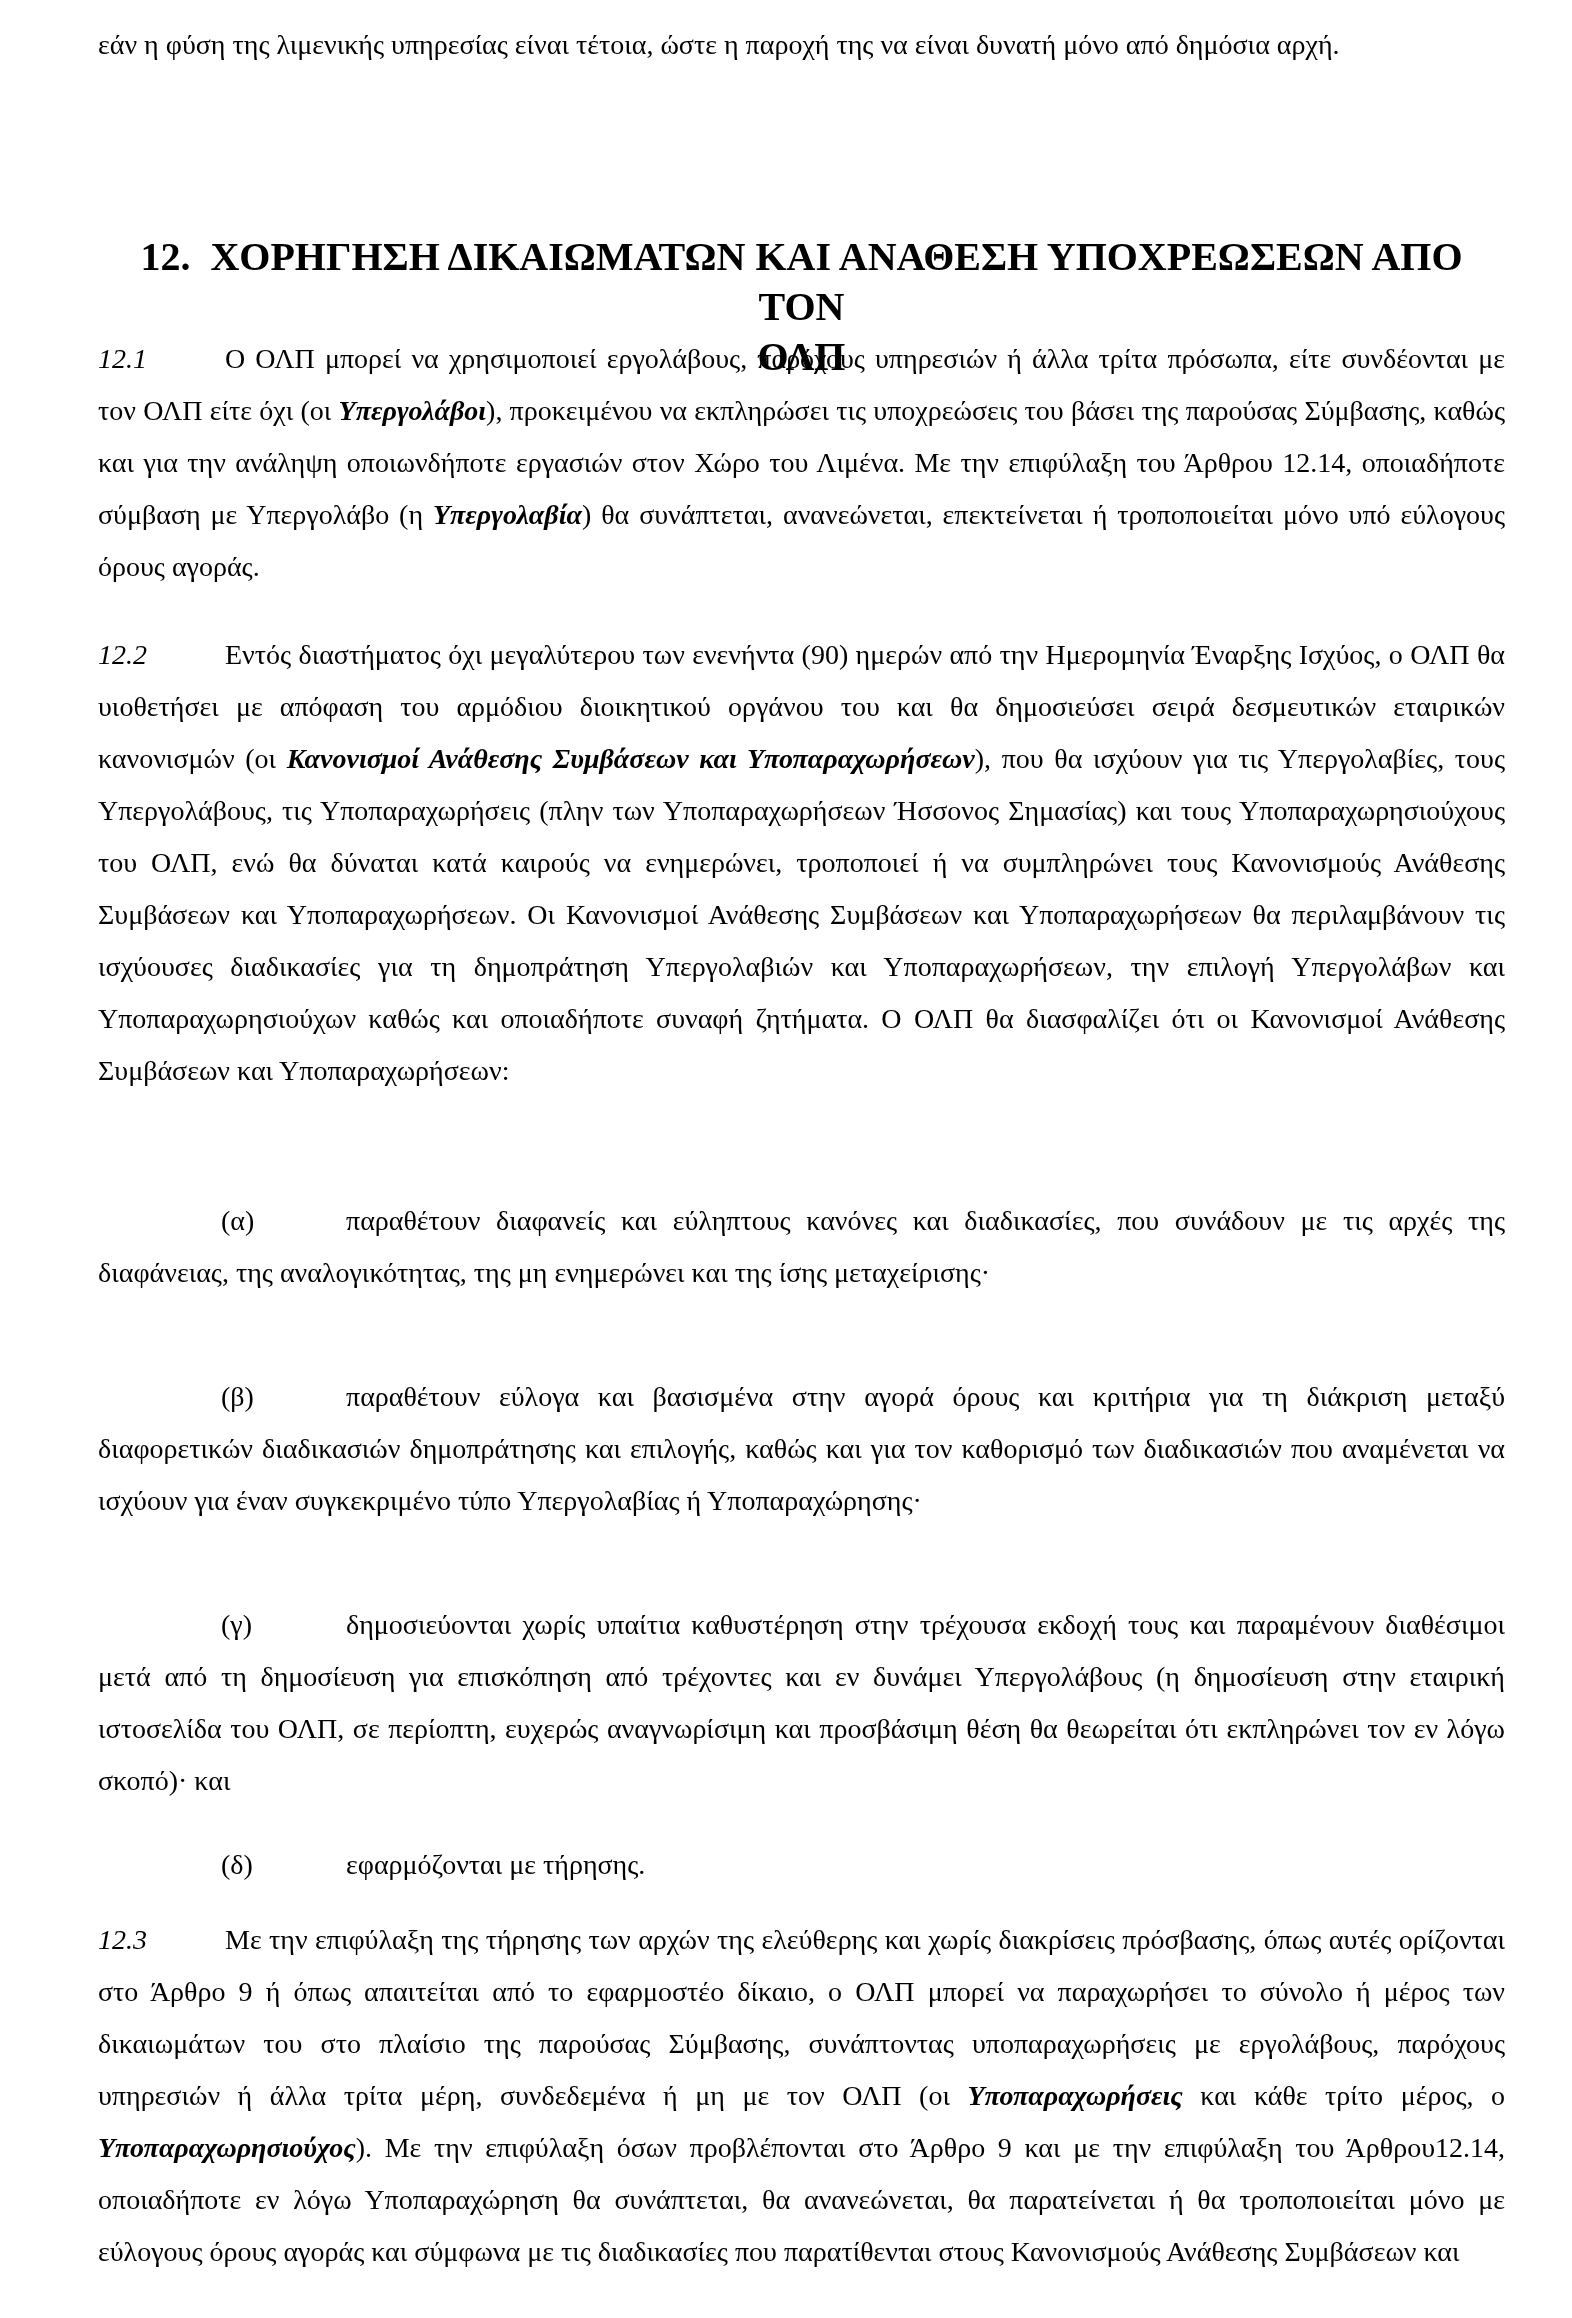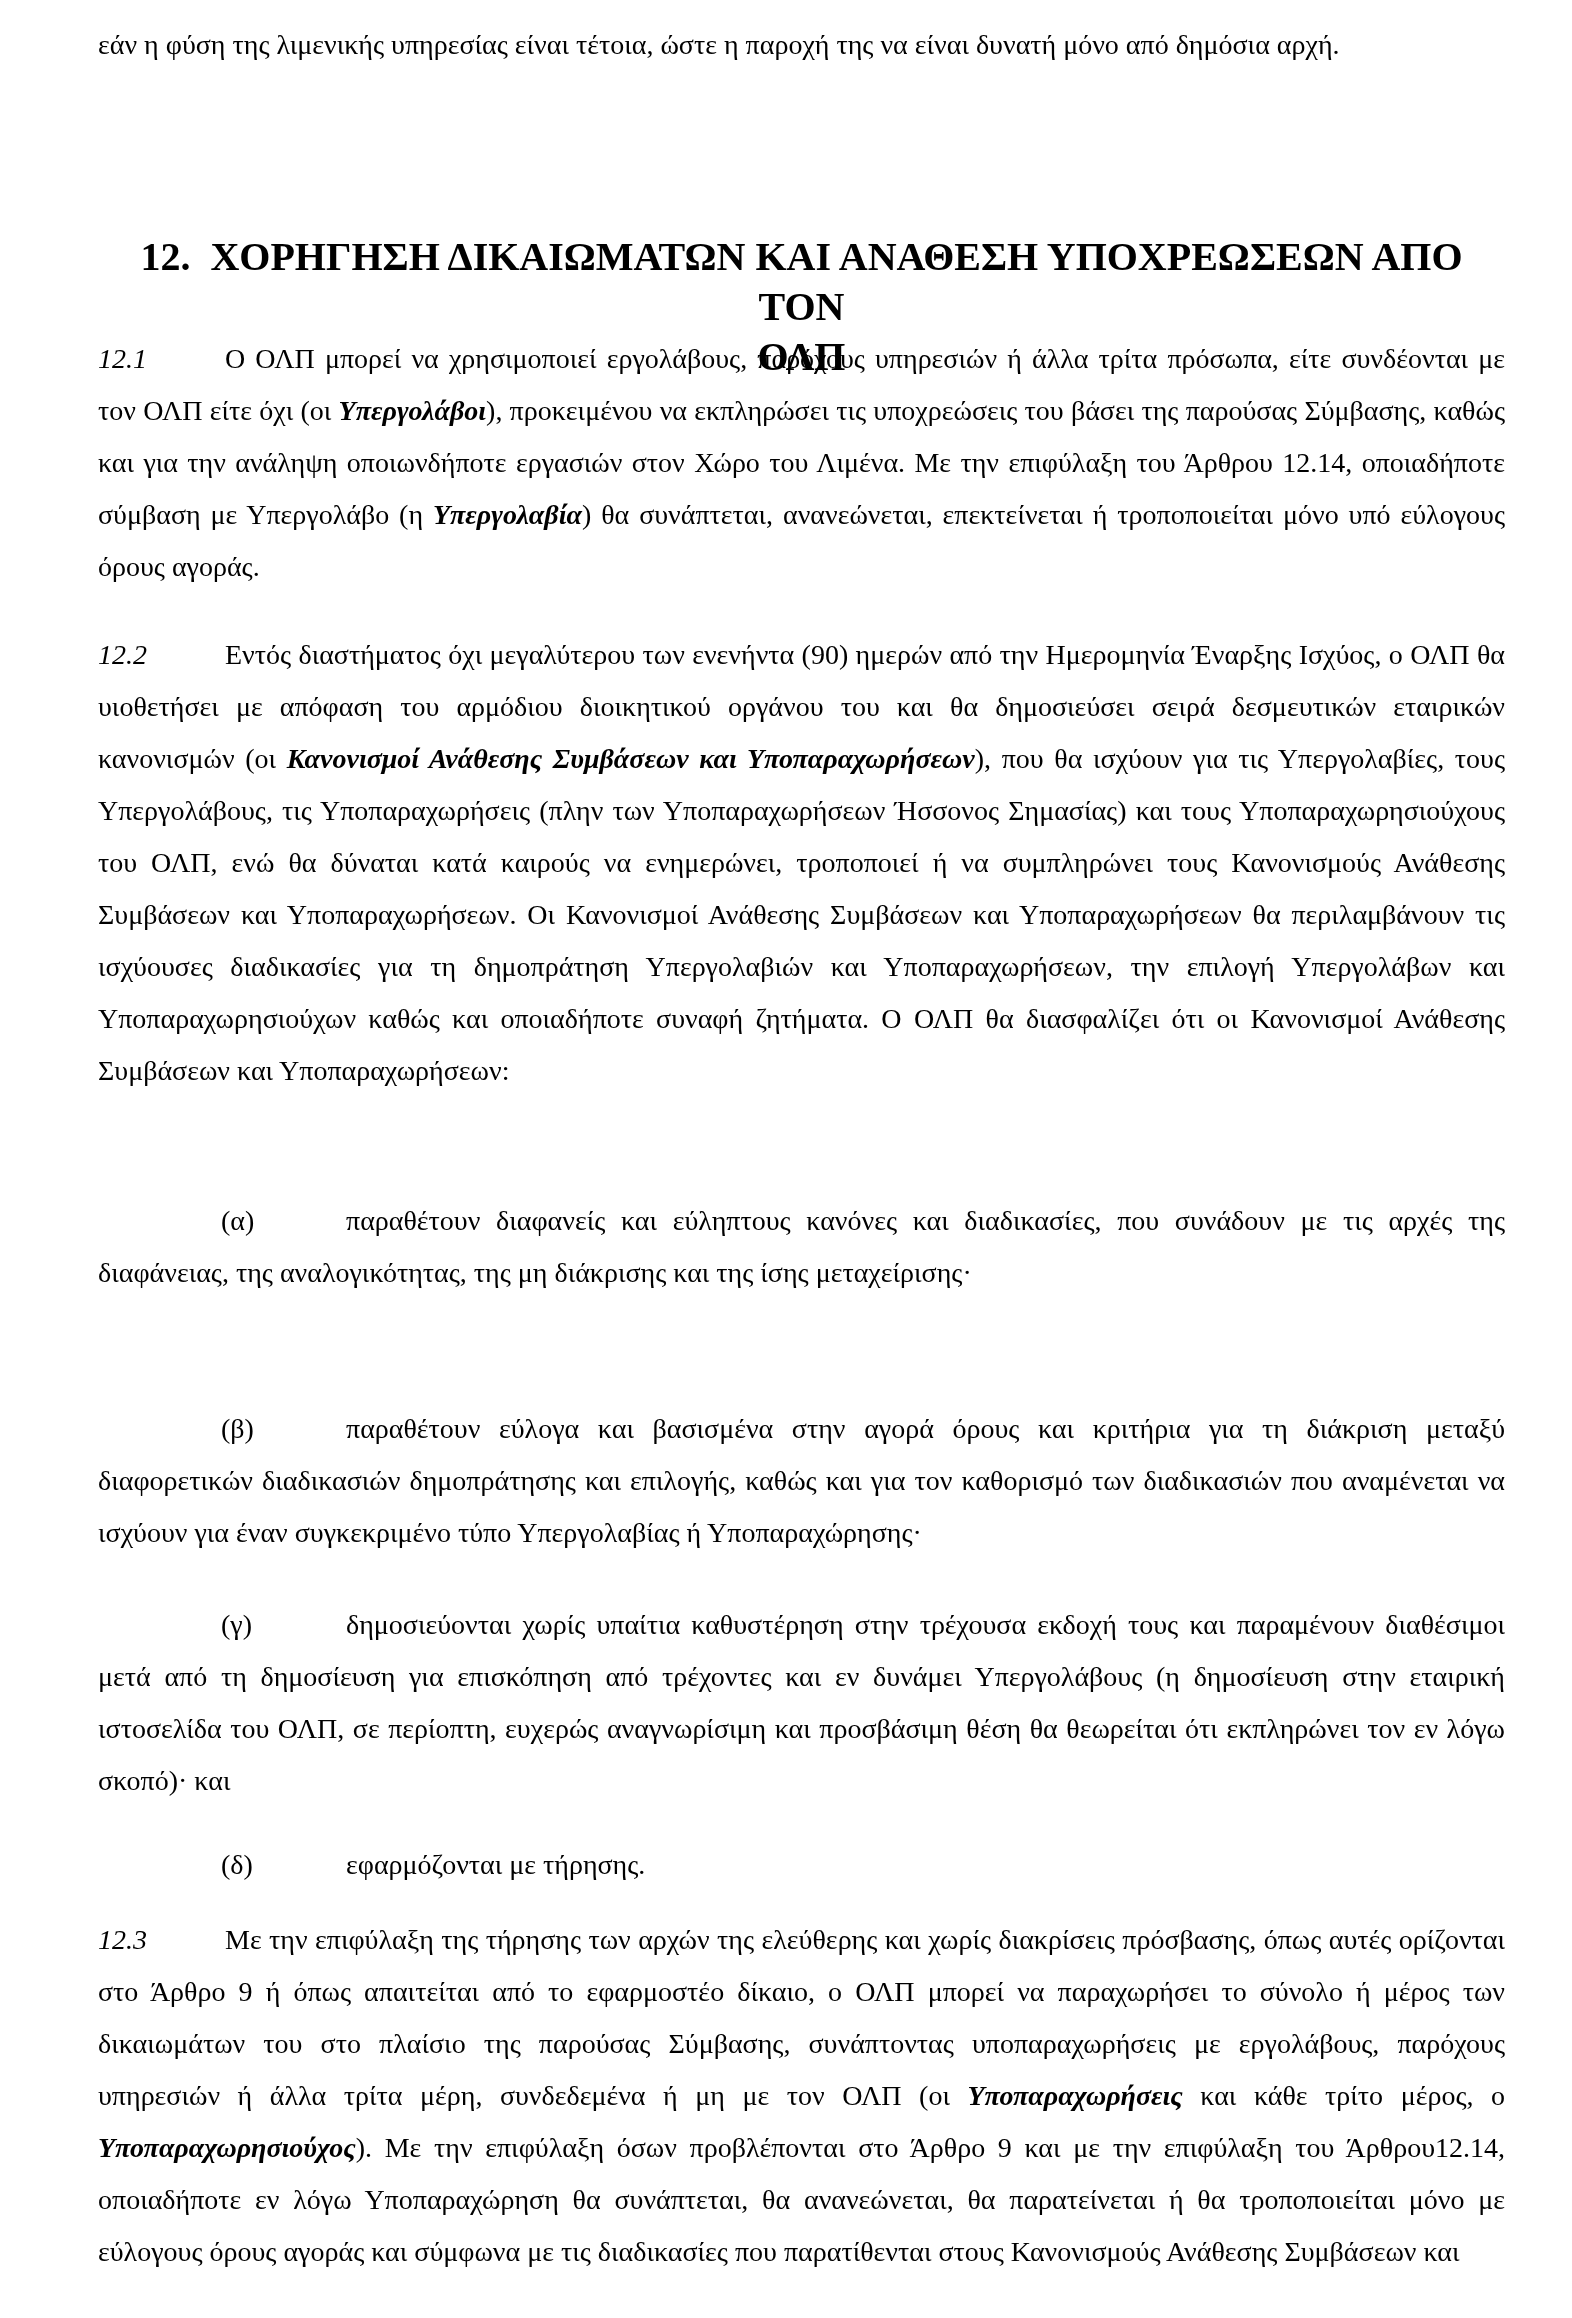--- a/index.html
+++ b/index.html
@@ -32,23 +32,23 @@
 
   <div class="heading" style="top:232px;">
     <span>12.</span>&nbsp;&nbsp;<span>ΧΟΡΗΓΗΣΗ ΔΙΚΑΙΩΜΑΤΩΝ ΚΑΙ ΑΝΑΘΕΣΗ ΥΠΟΧΡΕΩΣΕΩΝ ΑΠΟ ΤΟΝ</span><br>
     <span>ΟΛΠ</span>
   </div>
 
   <p class="p" style="top:333px;"><span class="num">12.1</span><span>Ο ΟΛΠ μπορεί να χρησιμοποιεί εργολάβους, παρόχους υπηρεσιών ή άλλα τρίτα πρόσωπα, είτε συνδέονται με τον ΟΛΠ είτε όχι (οι </span><span class="b">Υπεργολάβοι</span><span>), προκειμένου να εκπληρώσει τις υποχρεώσεις του βάσει της παρούσας Σύμβασης, καθώς και για την ανάληψη οποιωνδήποτε εργασιών στον Χώρο του Λιμένα. Με την επιφύλαξη του Άρθρου 12.14, οποιαδήποτε σύμβαση με Υπεργολάβο (η </span><span class="b">Υπεργολαβία</span><span>) θα συνάπτεται, ανανεώνεται, επεκτείνεται ή τροποποιείται μόνο υπό εύλογους όρους αγοράς.</span></p>
 
   <p class="p" style="top:629px;"><span class="num">12.2</span><span>Εντός διαστήματος όχι μεγαλύτερου των ενενήντα (90) ημερών από την Ημερομηνία Έναρξης Ισχύος, ο ΟΛΠ θα υιοθετήσει με απόφαση του αρμόδιου διοικητικού οργάνου του και θα δημοσιεύσει σειρά δεσμευτικών εταιρικών κανονισμών (οι </span><span class="b">Κανονισμοί Ανάθεσης Συμβάσεων και Υποπαραχωρήσεων</span><span>), που θα ισχύουν για τις Υπεργολαβίες, τους Υπεργολάβους, τις Υποπαραχωρήσεις (πλην των Υποπαραχωρήσεων Ήσσονος Σημασίας) και τους Υποπαραχωρησιούχους του ΟΛΠ, ενώ θα δύναται κατά καιρούς να ενημερώνει, τροποποιεί ή να συμπληρώνει τους Κανονισμούς Ανάθεσης Συμβάσεων και Υποπαραχωρήσεων. Οι Κανονισμοί Ανάθεσης Συμβάσεων και Υποπαραχωρήσεων θα περιλαμβάνουν τις ισχύουσες διαδικασίες για τη δημοπράτηση Υπεργολαβιών και Υποπαραχωρήσεων, την επιλογή Υπεργολάβων και Υποπαραχωρησιούχων καθώς και οποιαδήποτε συναφή ζητήματα. Ο ΟΛΠ θα διασφαλίζει ότι οι Κανονισμοί Ανάθεσης Συμβάσεων και Υποπαραχωρήσεων:</span></p>
 
-  <p class="p sub" style="top:1195px;"><span class="ind"></span><span class="lbl">(α)</span><span>παραθέτουν διαφανείς και εύληπτους κανόνες και διαδικασίες, που συνάδουν με τις αρχές της διαφάνειας, της αναλογικότητας, της μη διάκρισης και της ίσης μεταχείρισης·</span></p>
+  <p class="p sub" style="top:1195px;"><span class="ind"></span><span class="lbl">(α)</span><span>παραθέτουν διαφανείς και εύληπτους κανόνες και διαδικασίες, που συνάδουν με τις αρχές της διαφάνειας, της αναλογικότητας, της μη ενημερώνει και της ίσης μεταχείρισης·</span></p>
 
-  <p class="p sub" style="top:1371px;margin-top:32px;"><span class="ind"></span><span class="lbl">(β)</span><span>παραθέτουν εύλογα και βασισμένα στην αγορά όρους και κριτήρια για τη διάκριση μεταξύ διαφορετικών διαδικασιών δημοπράτησης και επιλογής, καθώς και για τον καθορισμό των διαδικασιών που αναμένεται να ισχύουν για έναν συγκεκριμένο τύπο Υπεργολαβίας ή Υποπαραχώρησης·</span></p>
+  <p class="p sub" style="top:1371px;"><span class="ind"></span><span class="lbl">(β)</span><span>παραθέτουν εύλογα και βασισμένα στην αγορά όρους και κριτήρια για τη διάκριση μεταξύ διαφορετικών διαδικασιών δημοπράτησης και επιλογής, καθώς και για τον καθορισμό των διαδικασιών που αναμένεται να ισχύουν για έναν συγκεκριμένο τύπο Υπεργολαβίας ή Υποπαραχώρησης·</span></p>
 
   <p class="p sub" style="top:1599px;"><span class="ind"></span><span class="lbl">(γ)</span><span>δημοσιεύονται χωρίς υπαίτια καθυστέρηση στην τρέχουσα εκδοχή τους και παραμένουν διαθέσιμοι μετά από τη δημοσίευση για επισκόπηση από τρέχοντες και εν δυνάμει Υπεργολάβους (η δημοσίευση στην εταιρική ιστοσελίδα του ΟΛΠ, σε περίοπτη, ευχερώς αναγνωρίσιμη και προσβάσιμη θέση θα θεωρείται ότι εκπληρώνει τον εν λόγω σκοπό)· και</span></p>
 
   <p class="p sub" style="top:1839px;"><span class="ind"></span><span class="lbl">(δ)</span><span>εφαρμόζονται με τήρησης.</span></p>
 
   <p class="p" style="top:1914px;"><span class="num">12.3</span><span>Με την επιφύλαξη της τήρησης των αρχών της ελεύθερης και χωρίς διακρίσεις πρόσβασης, όπως αυτές ορίζονται στο Άρθρο 9 ή όπως απαιτείται από το εφαρμοστέο δίκαιο, ο ΟΛΠ μπορεί να παραχωρήσει το σύνολο ή μέρος των δικαιωμάτων του στο πλαίσιο της παρούσας Σύμβασης, συνάπτοντας υποπαραχωρήσεις με εργολάβους, παρόχους υπηρεσιών ή άλλα τρίτα μέρη, συνδεδεμένα ή μη με τον ΟΛΠ (οι </span><span class="b">Υποπαραχωρήσεις</span><span> και κάθε τρίτο μέρος, ο </span><span class="b">Υποπαραχωρησιούχος</span><span>). Με την επιφύλαξη όσων προβλέπονται στο Άρθρο 9 και με την επιφύλαξη του Άρθρου12.14, οποιαδήποτε εν λόγω Υποπαραχώρηση θα συνάπτεται, θα ανανεώνεται, θα παρατείνεται ή θα τροποποιείται μόνο με εύλογους όρους αγοράς και σύμφωνα με τις διαδικασίες που παρατίθενται στους Κανονισμούς Ανάθεσης Συμβάσεων και</span></p>
 
 </div>
 
 

